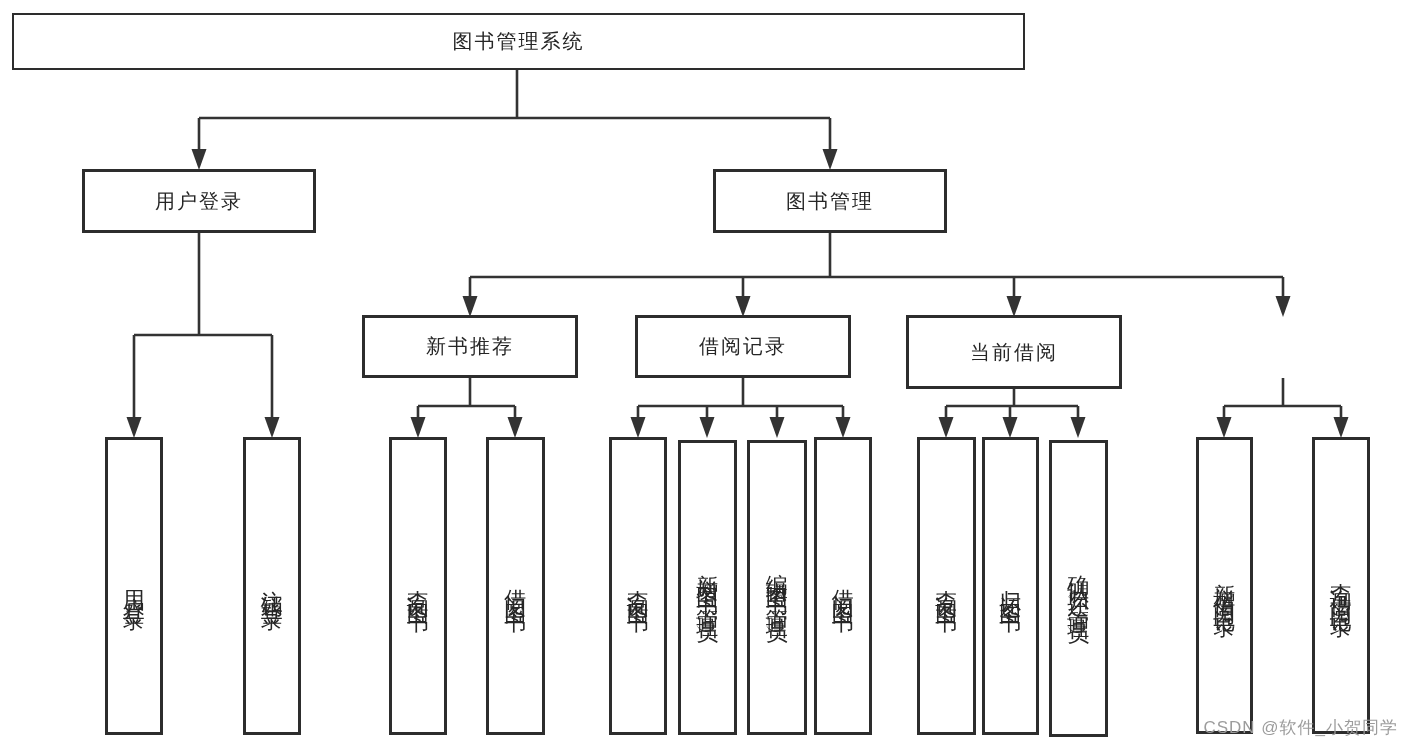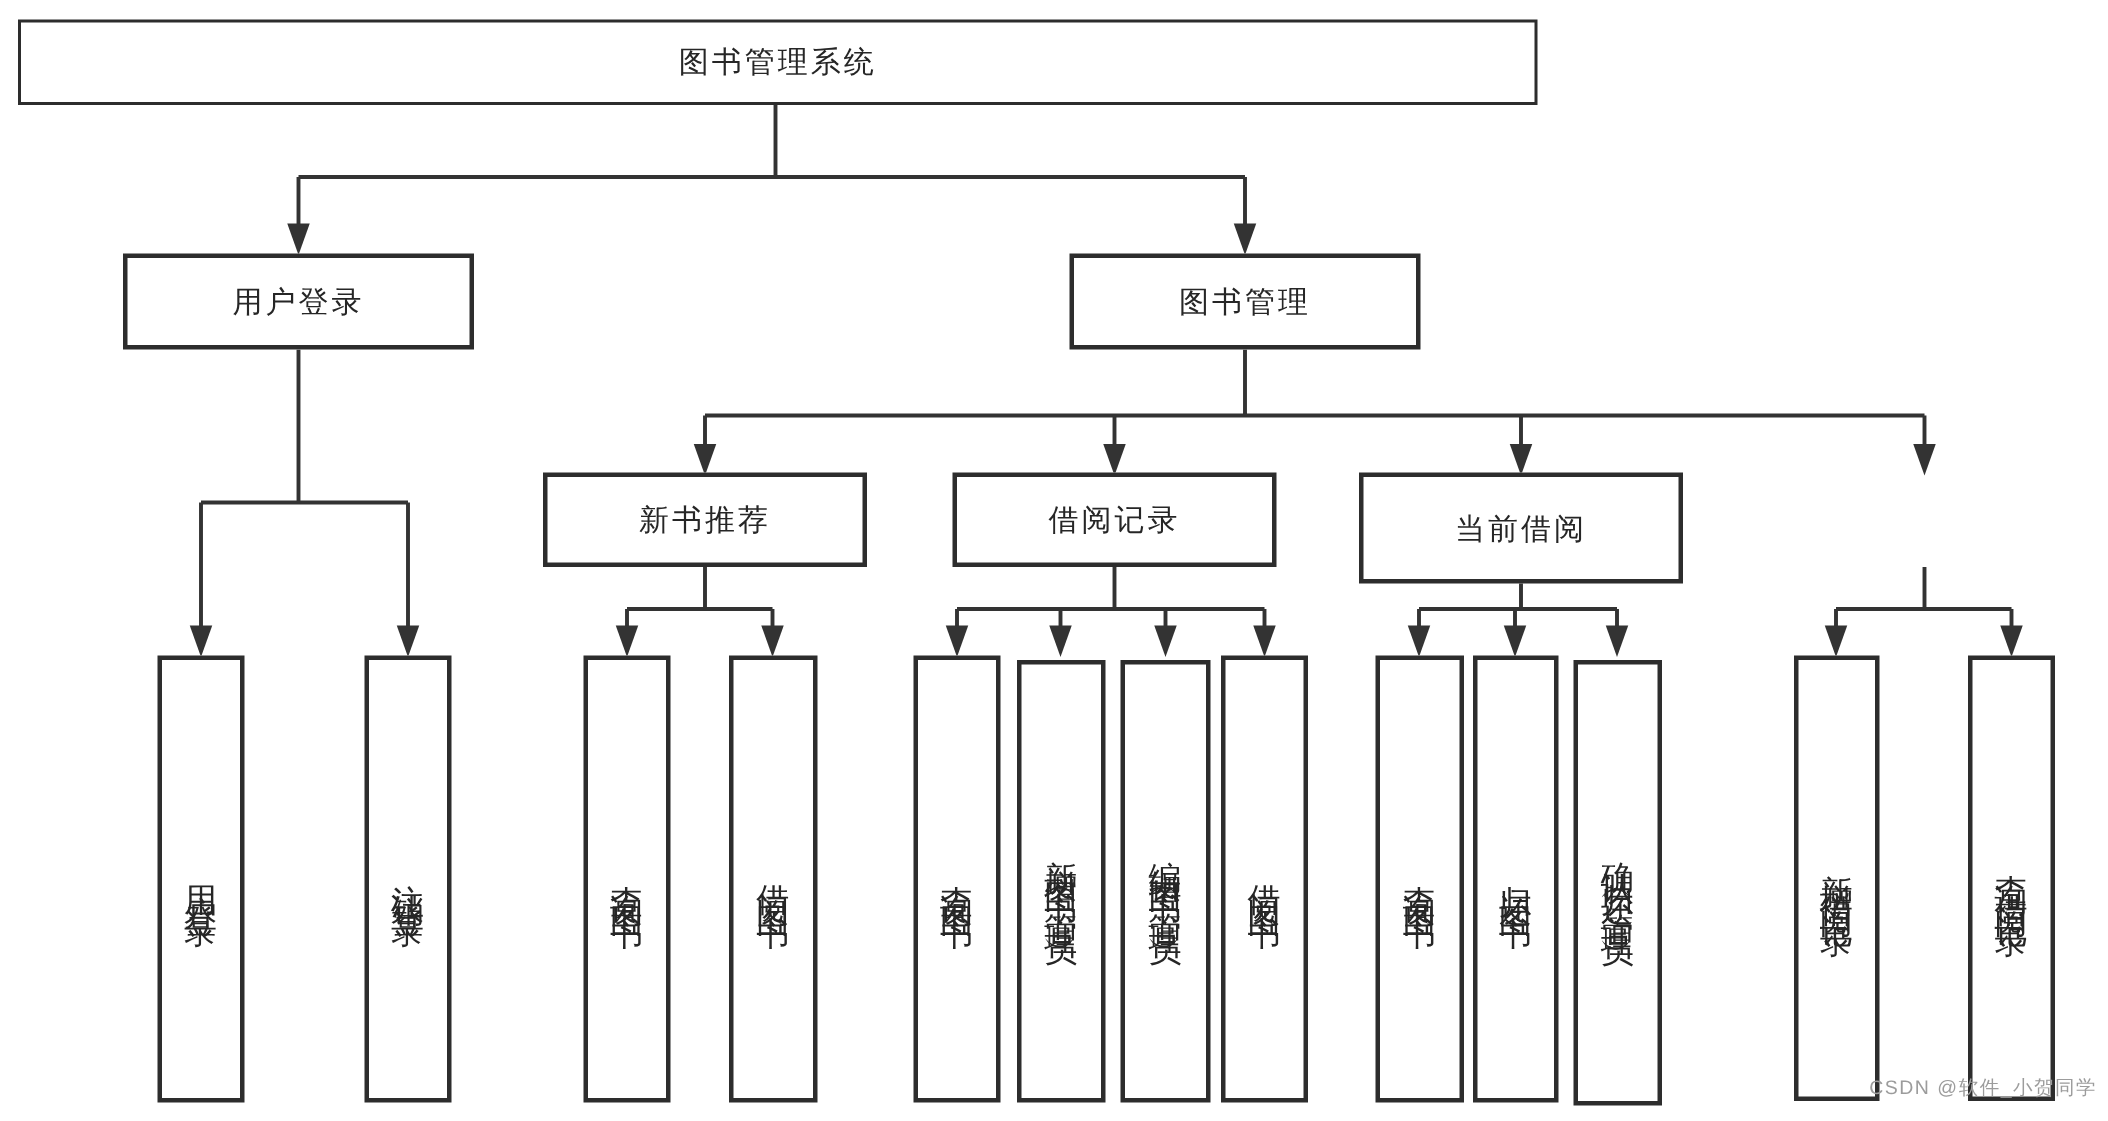--- a/index.html
+++ b/index.html
@@ -49,21 +49,21 @@
     font-size: 22px;
     letter-spacing: 7px;
     line-height: 1.15;
     color: #262626;
     white-space: nowrap;
   }
   .watermark {
     position: absolute;
     right: 7px;
     top: 716px;
-    font-size: 13px;
+    font-size: 17px;
     color: #9c9c9c;
     letter-spacing: 1px;
     z-index: 5;
     white-space: nowrap;
   }
 </style>
 </head>
 <body>
 
 <div class="canvas">

